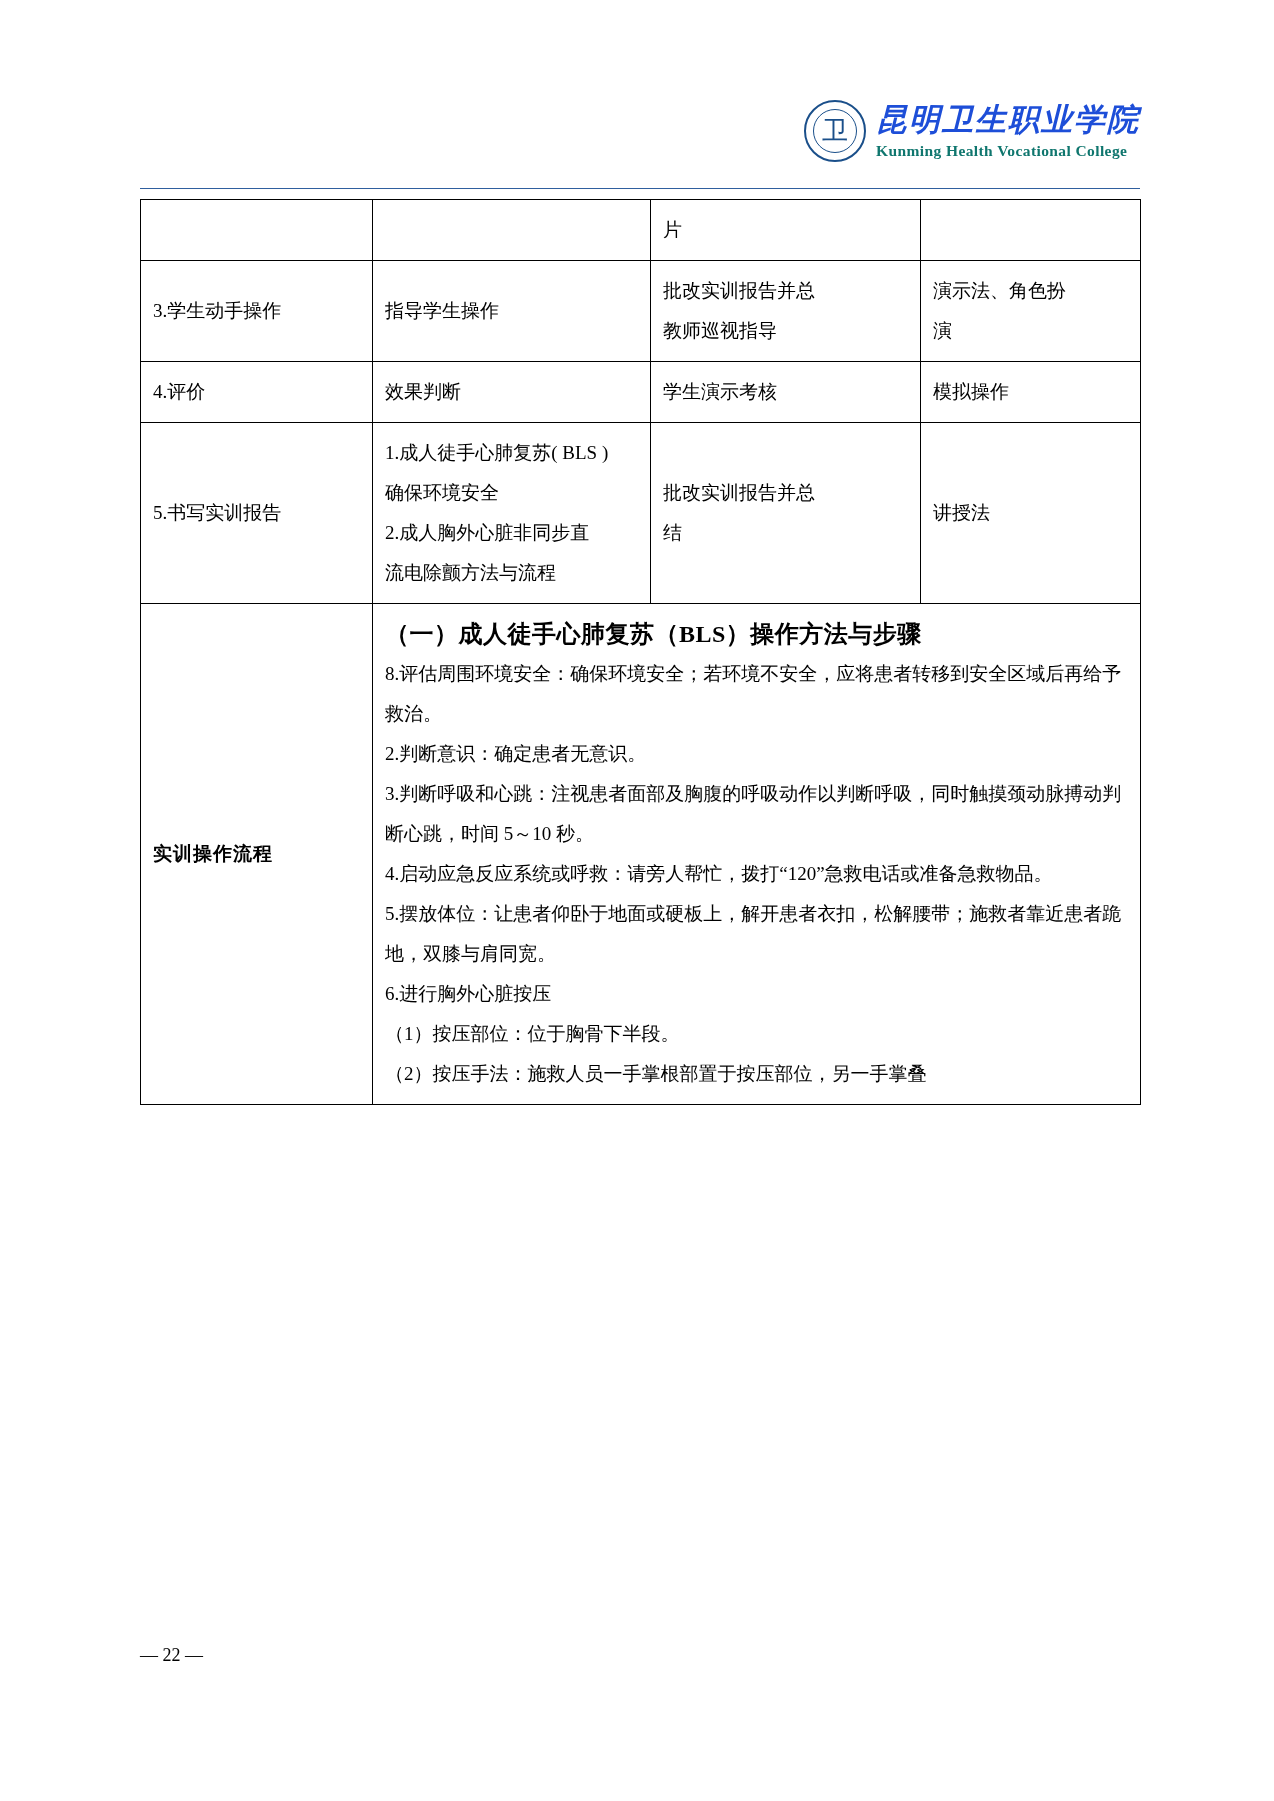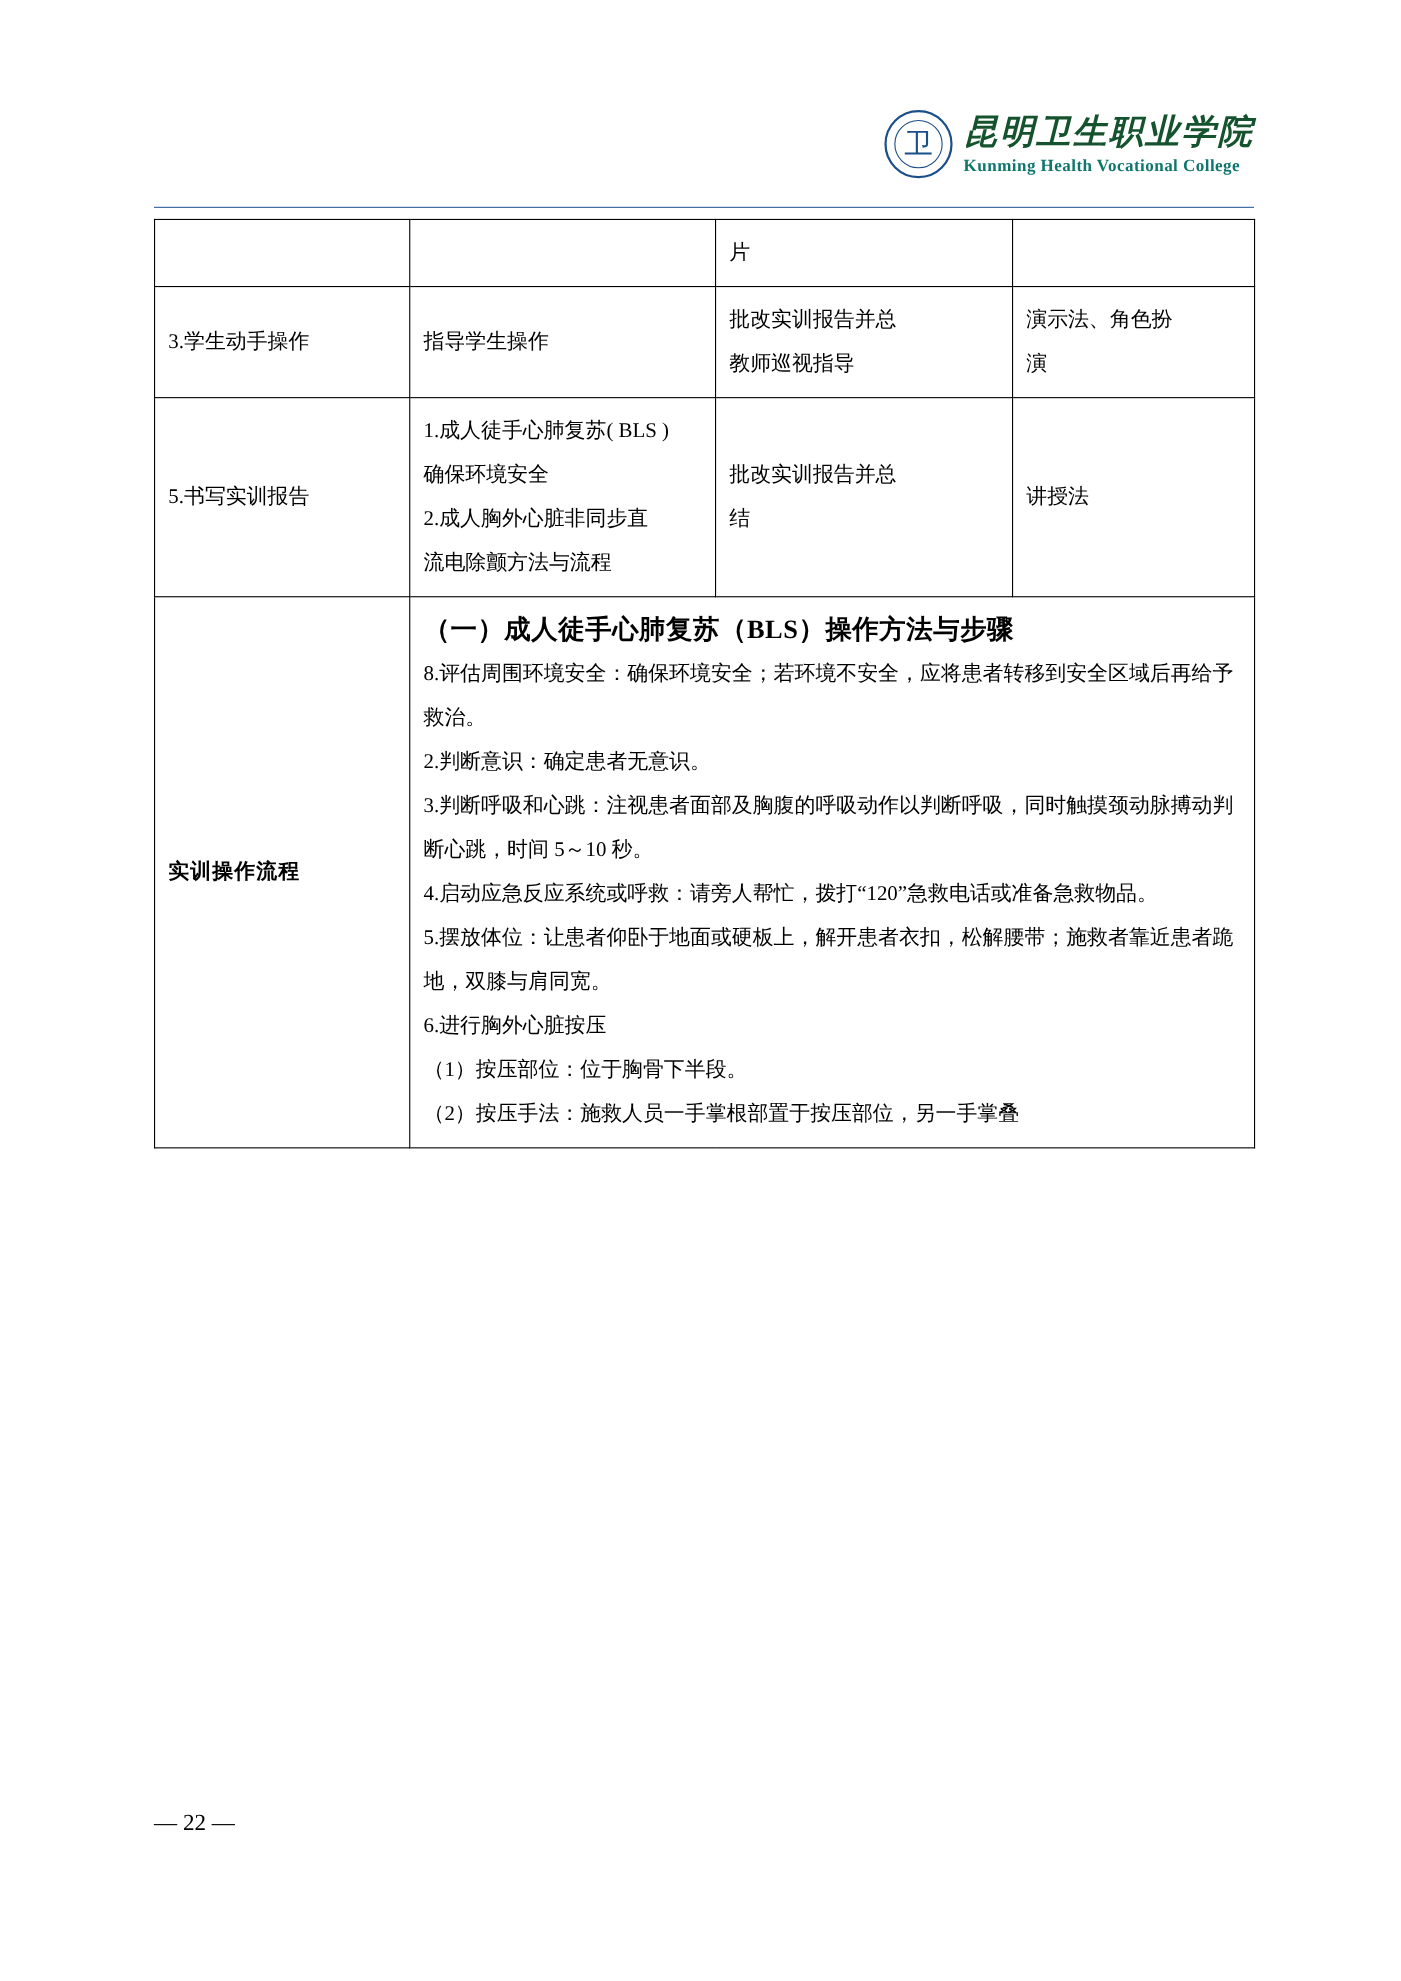--- a/index.html
+++ b/index.html
@@ -69,21 +69,21 @@
     font-family: "Liberation Serif", serif;
   }
   .logo-text {
     display: flex;
     flex-direction: column;
     justify-content: flex-start;
   }
   .logo-cn {
     font-family: "Liberation Serif", serif;
     font-size: 31px;
-    color: #14532d;
+    color: #1d4ed8;
     letter-spacing: 2px;
     font-weight: bold;
     font-style: italic;
     line-height: 40px;
     white-space: nowrap;
   }
   .logo-en {
     font-family: "Liberation Serif", serif;
     font-size: 15.5px;
     color: #0f766e;
@@ -149,21 +149,21 @@
     line-height: 52px;
   }
 
   
   .footer {
     position: absolute;
     left: 140px;
     top: 1645px;
     width: 1000px;
     font-family: "Liberation Serif", serif;
-    font-size: 21px;
+    font-size: 18px;
     color: #000;
   }
 </style>
 </head>
 <body>
 
 <div class="page">
 
   <div class="header">
     <div class="logo-wrap">
@@ -199,20 +199,26 @@
         <td class="spaced-cell">
           <div class="nowrap-line">批改实训报告并总</div>
           <div class="nowrap-line">教师巡视指导</div>
         </td>
         <td class="spaced-cell">
           <div class="nowrap-line">演示法、角色扮</div>
           <div class="nowrap-line">演</div>
         </td>
       </tr>
 
+      <tr>
+        <td>4.评价</td>
+        <td>效果判断</td>
+        <td>学生演示考核</td>
+        <td>模拟操作</td>
+      </tr>
 
       <tr>
         <td>5.书写实训报告</td>
         <td class="top spaced-cell">
           <div class="nowrap-line">1.成人徒手心肺复苏( BLS )</div>
           <div class="nowrap-line">确保环境安全</div>
           <div class="nowrap-line">2.成人胸外心脏非同步直</div>
           <div class="nowrap-line">流电除颤方法与流程</div>
         </td>
         <td class="spaced-cell">

